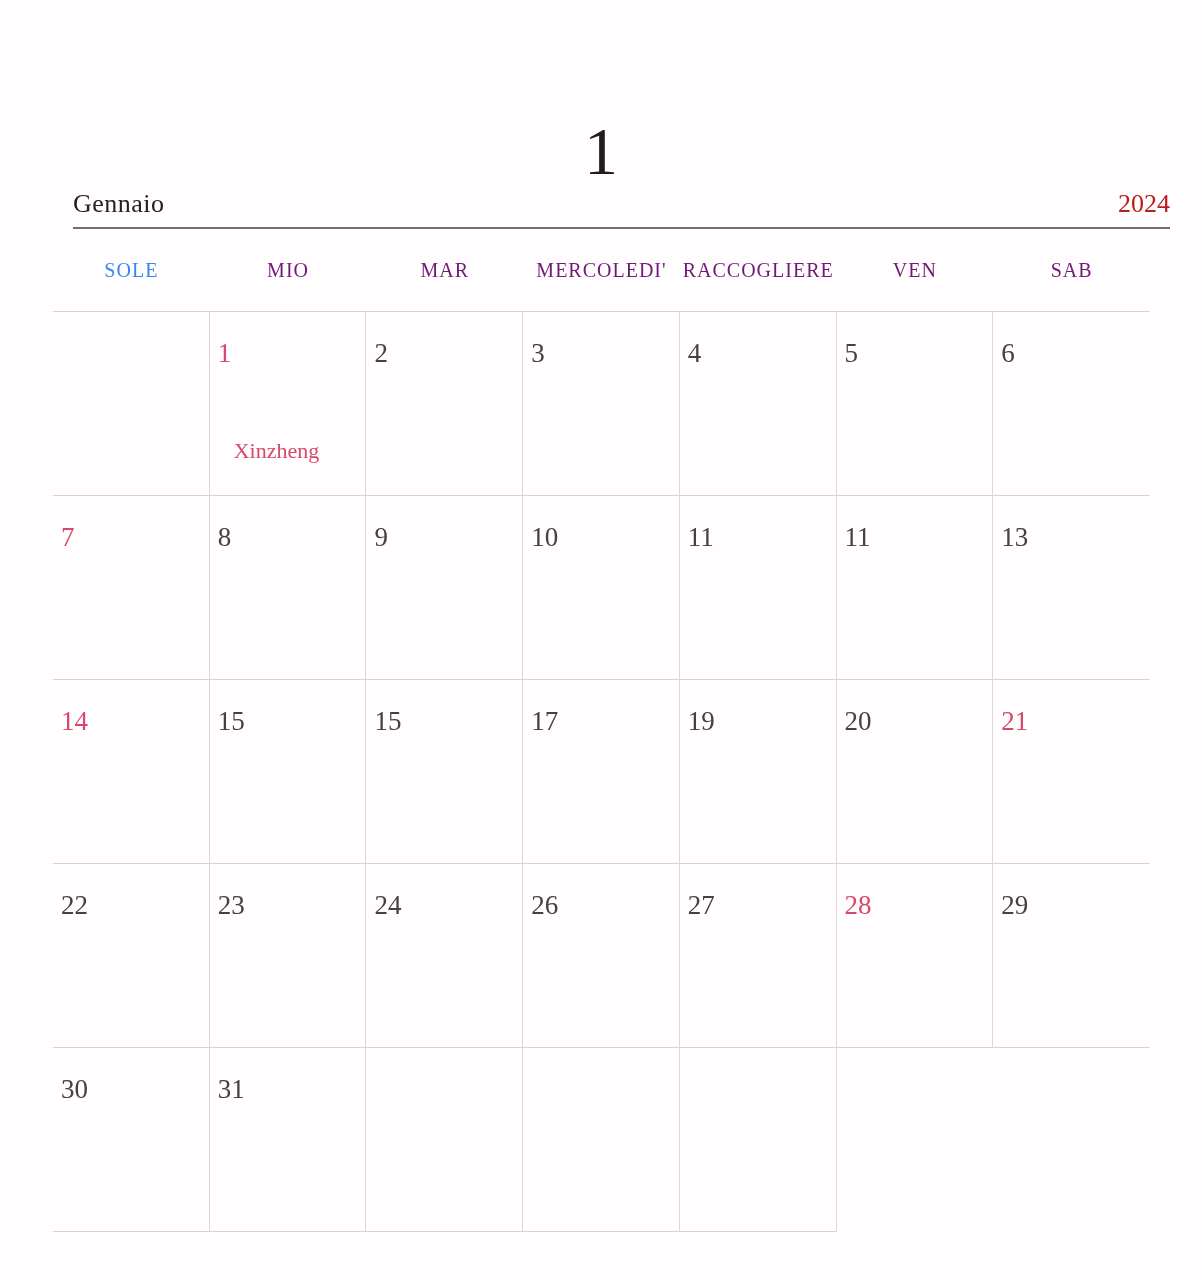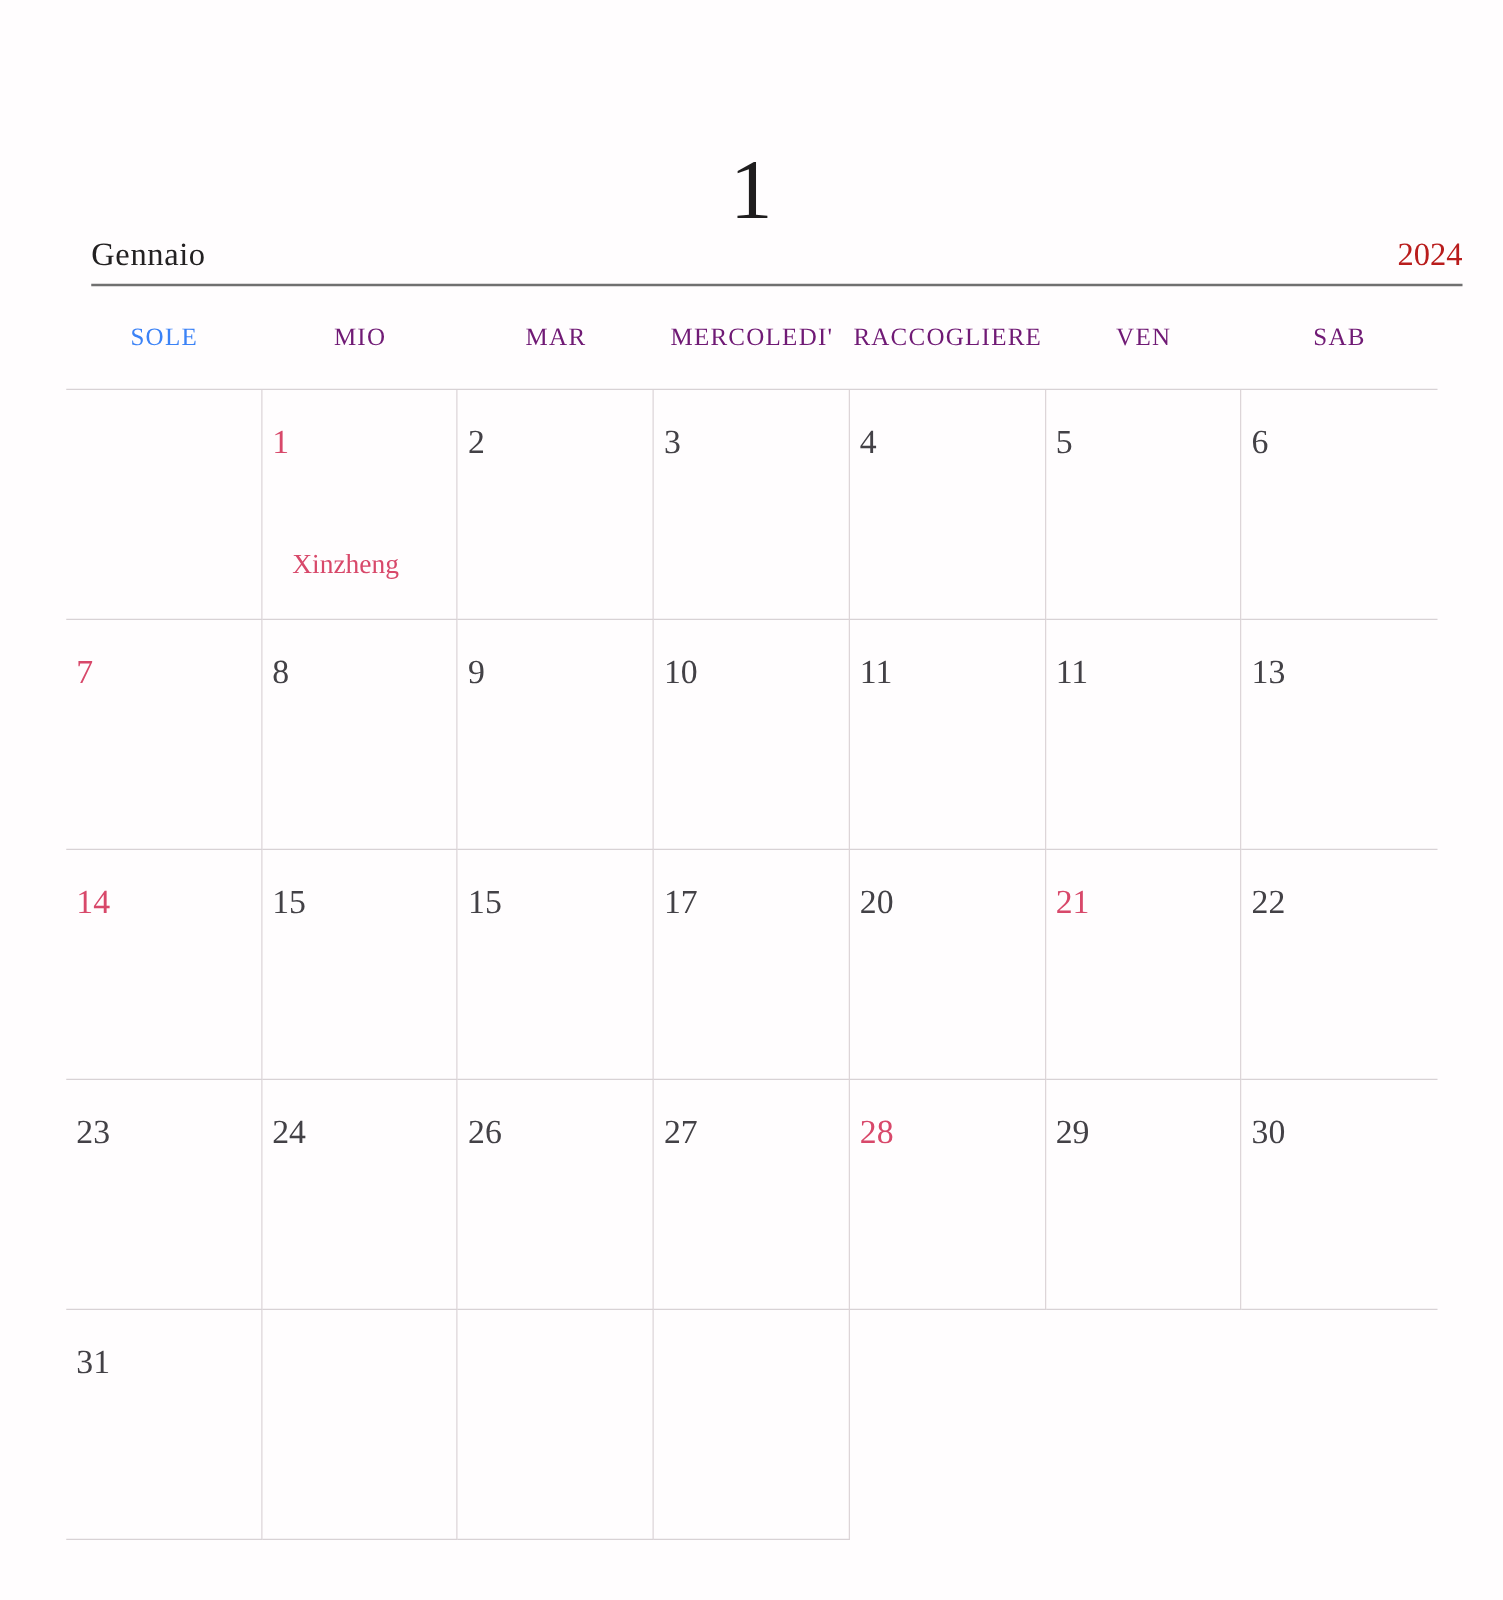--- a/index.html
+++ b/index.html
@@ -160,20 +160,23 @@
       <div class="cell">
         <div class="date-number">15</div>
       </div>
       <div class="cell">
         <div class="date-number">15</div>
       </div>
       <div class="cell">
         <div class="date-number">17</div>
       </div>
       <div class="cell">
+        <div class="date-number">19</div>
+      </div>
+      <div class="cell">
         <div class="date-number">20</div>
       </div>
       <div class="cell accent">
         <div class="date-number">21</div>
       </div>
       <div class="cell">
         <div class="date-number">22</div>
       </div>
       <div class="cell">
         <div class="date-number">23</div>

